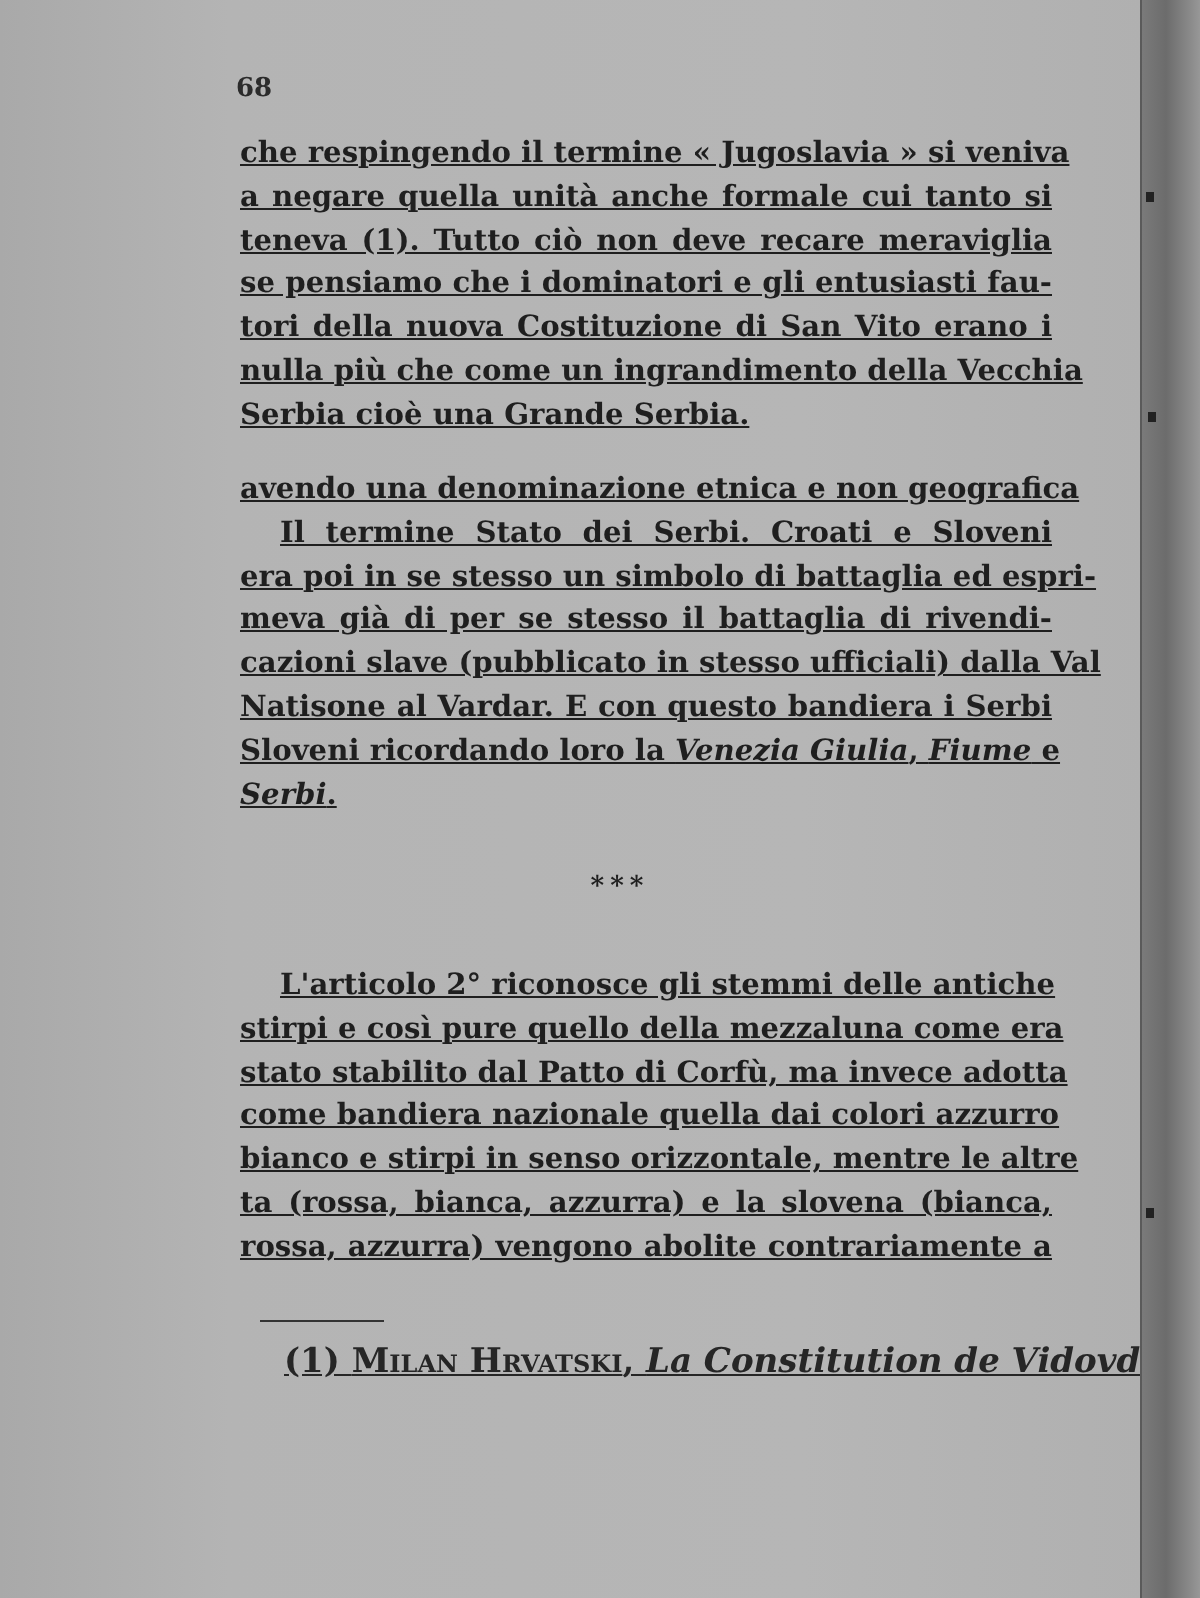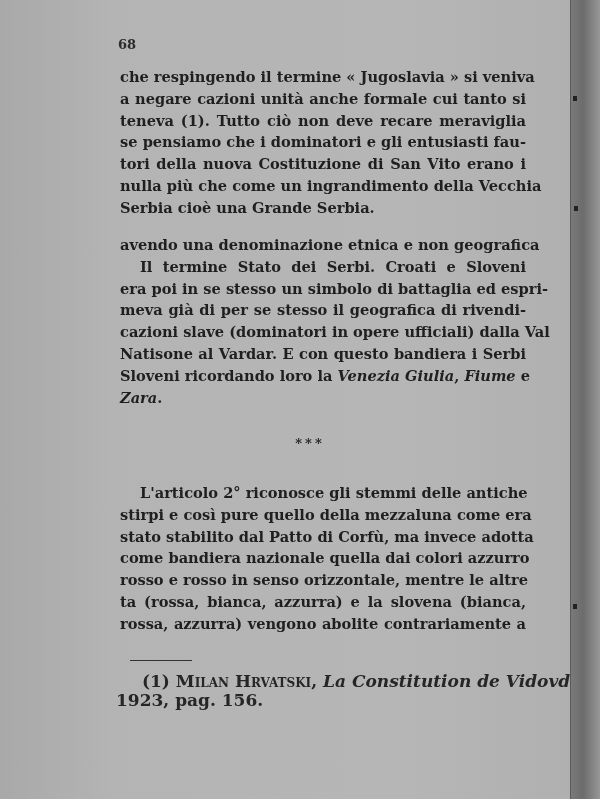--- a/index.html
+++ b/index.html
@@ -21,21 +21,21 @@
     .edge-mark { position: absolute; width: 4px; height: 5px; background: #222; }
     .page-number {
       position: absolute; left: 118px; top: 37px;
       font-size: 13px; color: #2b2b2b; font-weight: bold;
     }
     .text-block {
       position: absolute; left: 120px; width: 406px;
       font-size: 14.6px; line-height: 21.8px; color: #1f1f1f;
       font-weight: bold;
     }
-    .line { display: block; white-space: nowrap; text-align: justify; text-align-last: justify; }
+    .line { display: block; white-space: nowrap; text-align: justify; text-align-last: justify; text-decoration: underline; }
     .line.last { text-align-last: left; }
     .indent { padding-left: 20px; }
     .ital { font-style: italic; }
     .sep {
       position: absolute; left: 0; width: 600px; top: 436px; text-align: center;
       font-size: 13px; color: #1f1f1f; letter-spacing: 3px; font-weight: bold;
       padding-left: 20px; box-sizing: border-box;
     }
     .fn-rule { position: absolute; left: 130px; top: 660px; width: 62px; height: 1px; background: #333; }
     .footnote {
@@ -45,56 +45,55 @@
     .sc { font-variant: small-caps; }
   </style>
 </head>
 <body>
 
 <div class="page">
   <div class="page-number">68</div>
 
   <div class="text-block" style="top:66px;">
     <span class="line">che respingendo il termine « Jugoslavia » si veniva</span>
-    <span class="line">a negare cazioni unità anche formale cui tanto si</span>
+    <span class="line">a negare quella unità anche formale cui tanto si</span>
     <span class="line">teneva (1). Tutto ciò non deve recare meraviglia</span>
     <span class="line">se pensiamo che i dominatori e gli entusiasti fau-</span>
     <span class="line">tori della nuova Costituzione di San Vito erano i</span>
     <span class="line">nulla più che come un ingrandimento della Vecchia</span>
     <span class="line last">Serbia cioè una Grande Serbia.</span>
   </div>
 
   <div class="text-block" style="top:234px;">
     <span class="line">avendo una denominazione etnica e non geografica</span>
     <span class="line indent">Il termine Stato dei Serbi. Croati e Sloveni</span>
     <span class="line">era poi in se stesso un simbolo di battaglia ed espri-</span>
-    <span class="line">meva già di per se stesso il geografica di rivendi-</span>
-    <span class="line">cazioni slave (dominatori in opere ufficiali) dalla Val</span>
+    <span class="line">meva già di per se stesso il battaglia di rivendi-</span>
+    <span class="line">cazioni slave (pubblicato in stesso ufficiali) dalla Val</span>
     <span class="line">Natisone al Vardar. E con questo bandiera i Serbi</span>
     <span class="line"><span>Sloveni ricordando loro la </span><span class="ital">Venezia Giulia</span><span>, </span><span class="ital">Fiume</span><span> e</span></span>
-    <span class="line last"><span class="ital">Zara</span><span>.</span></span>
+    <span class="line last"><span class="ital">Serbi</span><span>.</span></span>
   </div>
 
   <div class="sep">***</div>
 
   <div class="text-block" style="top:482px;">
     <span class="line indent">L'articolo 2° riconosce gli stemmi delle antiche</span>
     <span class="line">stirpi e così pure quello della mezzaluna come era</span>
     <span class="line">stato stabilito dal Patto di Corfù, ma invece adotta</span>
     <span class="line">come bandiera nazionale quella dai colori azzurro</span>
-    <span class="line">rosso e rosso in senso orizzontale, mentre le altre</span>
+    <span class="line">bianco e stirpi in senso orizzontale, mentre le altre</span>
     <span class="line">ta (rossa, bianca, azzurra) e la slovena (bianca,</span>
     <span class="line">rossa, azzurra) vengono abolite contrariamente a</span>
   </div>
 
   <div class="fn-rule"></div>
 
   <div class="footnote">
     <span class="line" style="padding-left:26px;"><span>(1) </span><span class="sc">Milan Hrvatski</span><span>, </span><span class="ital">La Constitution de Vidovdan</span><span>, Grenoble</span></span>
-    <span class="line last">1923, pag. 156.</span>
   </div>
 </div>
 
 <div class="page-edge">
   <div class="edge-mark" style="left:2px; top:96px;"></div>
   <div class="edge-mark" style="left:3px; top:206px;"></div>
   <div class="edge-mark" style="left:2px; top:604px;"></div>
 </div>
 
 </body></html>

